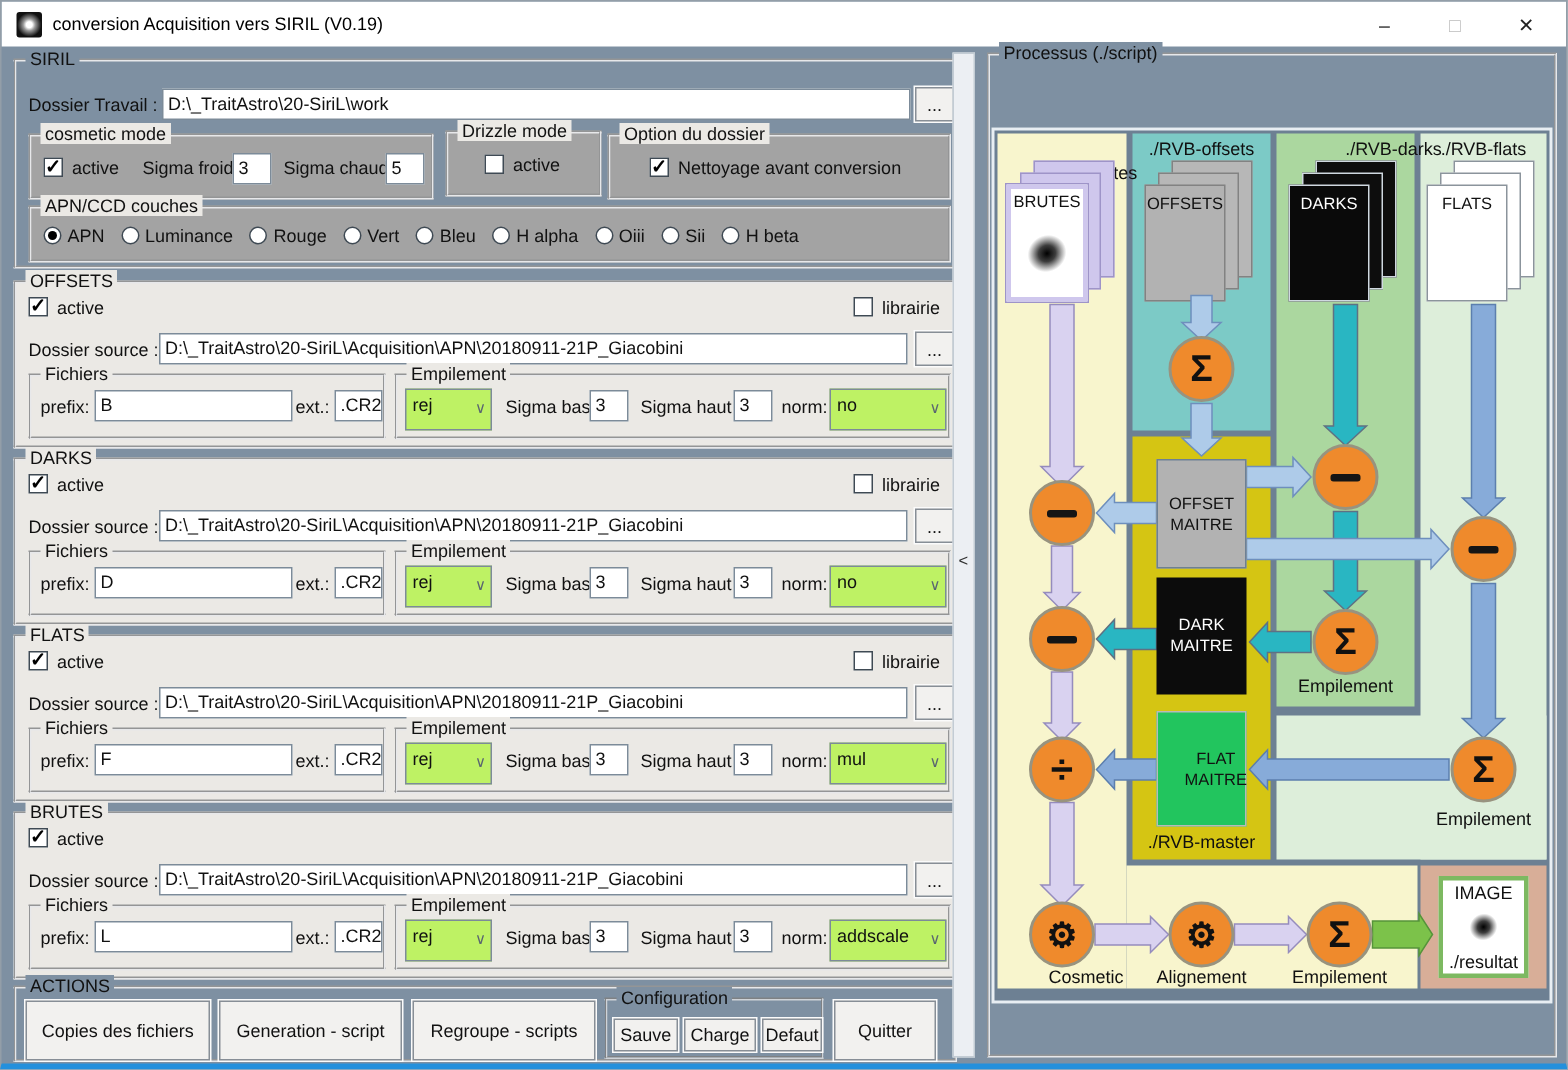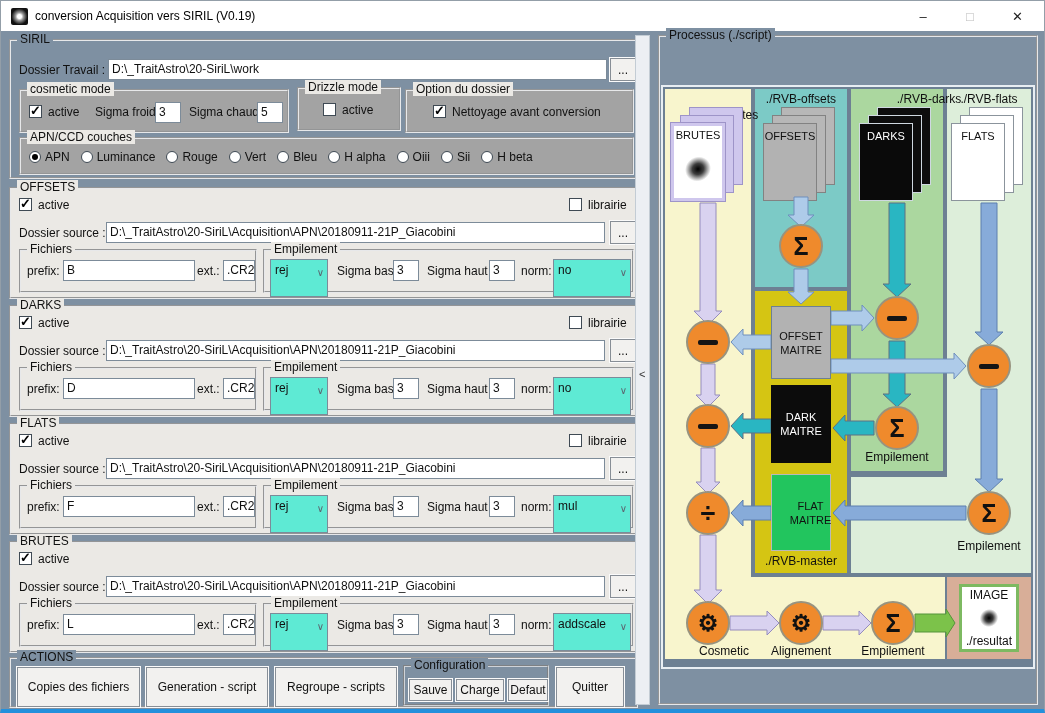--- a/index.html
+++ b/index.html
@@ -19,21 +19,21 @@
   .tbtn { position:absolute; top:0; width:46px; height:30px; display:flex; align-items:center; justify-content:center; font-size:13px; color:#222; }
   .tbtn.max { color:#bcbcbc; }
   
   .grp { position:absolute; border:2px groove #e7e8ea; }
   .grp.light { background:#a3a3a3; }
   .glbl { position:absolute; top:-9px; left:6px; padding:0 3px; line-height:14px; background:#7e90a2; white-space:nowrap; }
   .glbl.lt { background:#ebe9e5; }
   .lab { position:absolute; white-space:nowrap; }
   .field { position:absolute; height:21px; line-height:19px; background:#fff; border:1px solid #7c8b99; padding:0 3px; white-space:nowrap; overflow:hidden; }
   .btn { position:absolute; background:#f2f1ef; border:1px solid #878e96; box-shadow:0 0 0 1px #fbfbfb; display:flex; align-items:center; justify-content:center; white-space:nowrap; }
-  .combo { position:absolute; height:38px; line-height:20px; background:#5eead4; border:1px solid #7c8b99; padding:0 16px 0 4px; white-space:nowrap; }
+  .combo { position:absolute; height:28px; line-height:20px; background:#bef264; border:1px solid #7c8b99; padding:0 16px 0 4px; white-space:nowrap; }
   .combo .chev { position:absolute; right:3px; top:3px; color:#5a6670; font-size:10px; }
   .cb { position:absolute; width:13px; height:13px; background:#fff; border:1px solid #3f4a54; }
   .cb.checked::after { content:"✓"; position:absolute; left:0; top:-3px; font-weight:bold; font-size:13px; color:#000; }
   .radios { position:absolute; left:8px; top:11px; display:flex; gap:11px; align-items:center; }
   .ritem { display:inline-flex; align-items:center; gap:4px; }
   .radio { width:12px; height:12px; border-radius:50%; background:#fff; border:1px solid #3f4a54; flex:none; }
   .radio.sel::after { content:""; display:block; width:6px; height:6px; margin:2px; border-radius:50%; background:#000; }
   
   .sec { position:absolute; left:8px; width:629px; height:112px; background:#ebe9e5; border:2px groove #e7e8ea; }
   .s-cb-active { left:8px; top:9px; }   .s-lab-active { left:27px; top:9px; }

